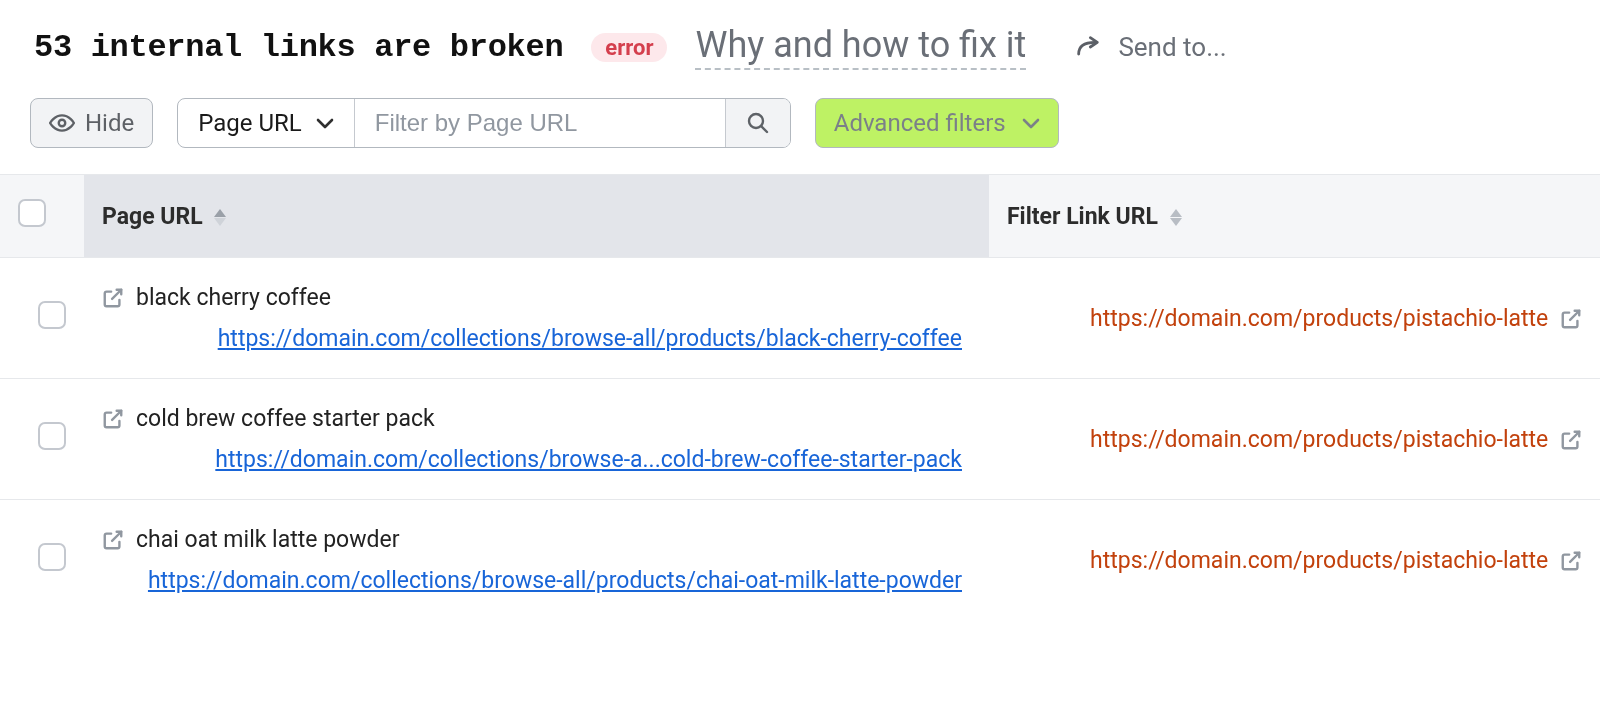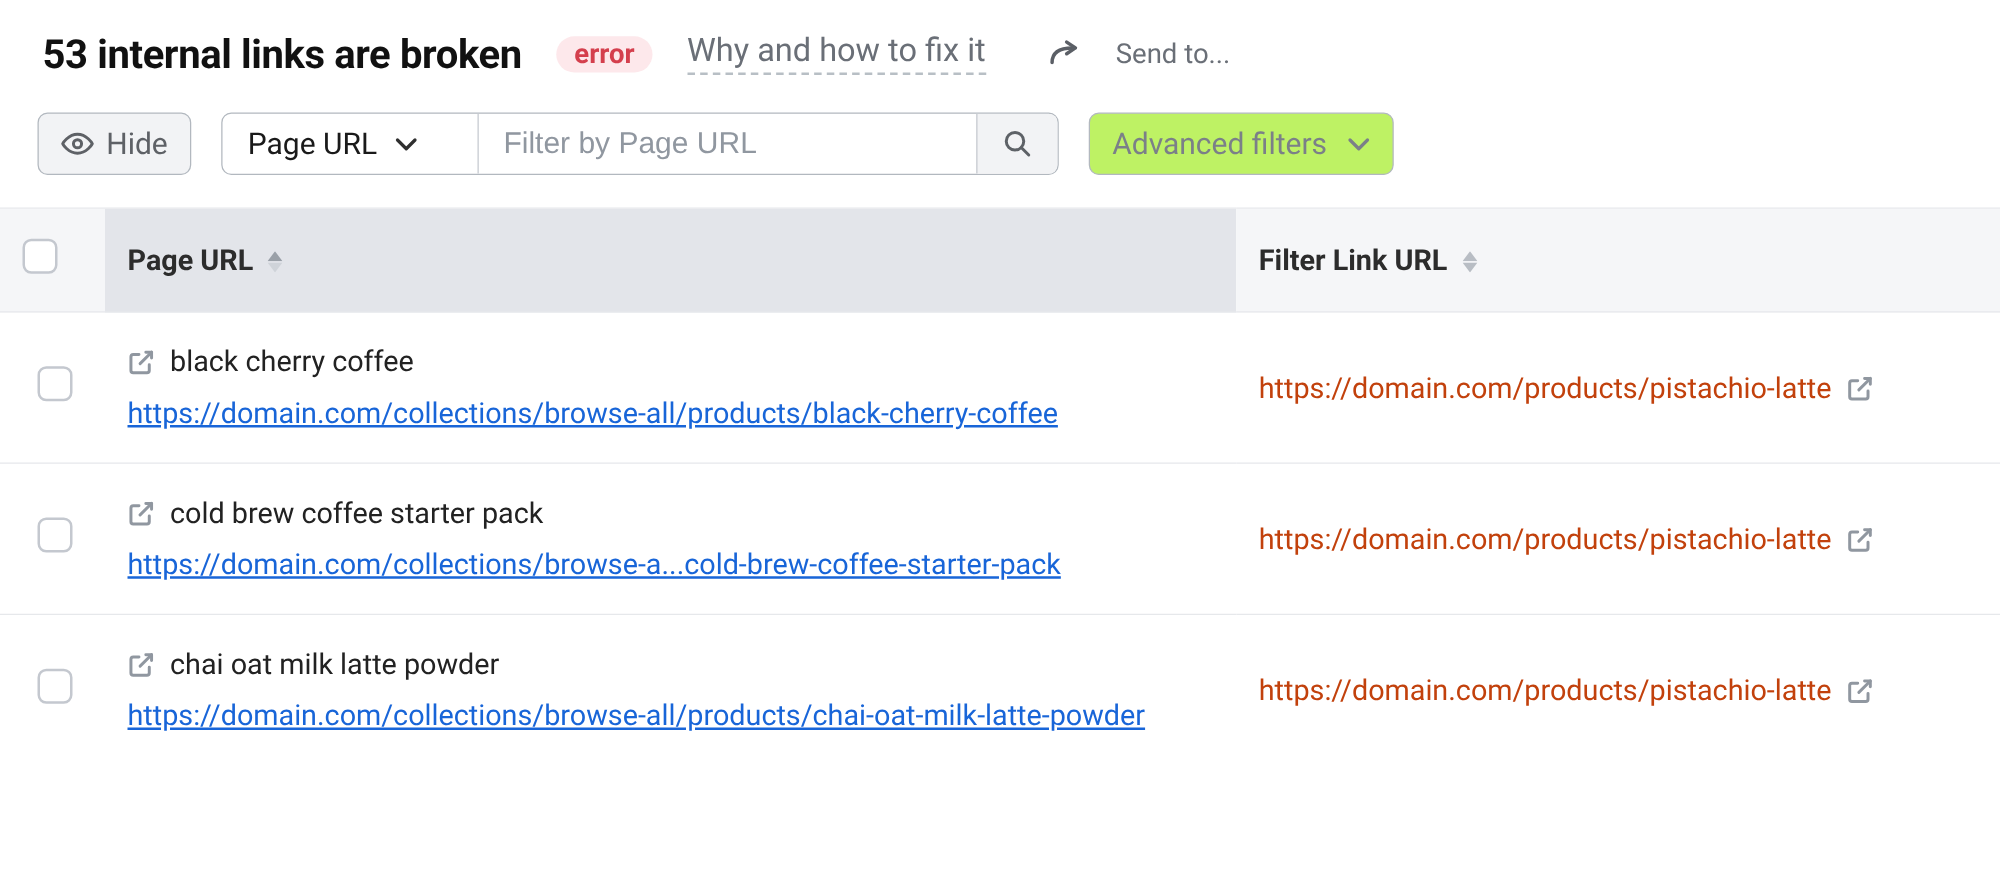--- a/index.html
+++ b/index.html
@@ -14,44 +14,45 @@
       display: flex;
       align-items: center;
       gap: 28px;
       padding: 24px 34px 10px 34px;
     }
     .page-title {
       font-weight: 700;
       font-size: 32px;
       color: #111;
       letter-spacing: -0.3px;
+      font-family: Liberation Mono, monospace;
     }
     .badge-error {
       background: #fde8eb;
       color: #d43f4d;
       font-size: 22px;
       font-weight: 700;
       padding: 2px 14px;
       border-radius: 18px;
       display: inline-flex;
       align-items: center;
     }
     .help-link {
       color: #6a6f77;
-      font-size: 26px;
+      font-size: 36px;
       border-bottom: 2px dashed #b8bfc5;
       padding-bottom: 2px;
       cursor: pointer;
     }
     .send-to {
       display: inline-flex;
       align-items: center;
-      gap: 28px;
+      gap: 16px;
       color: #6a6f77;
-      font-size: 22px;
+      font-size: 26px;
       cursor: pointer;
       margin-left: 20px;
     }
 
     .toolbar {
       display: flex;
       align-items: center;
       gap: 24px;
       padding: 18px 30px 26px 30px;
     }
@@ -76,21 +77,21 @@
       border-radius: 8px;
       overflow: hidden;
       background: #fff;
     }
     .input-group .seg {
       display: flex;
       align-items: center;
       padding: 10px 20px;
       font-size: 24px;
     }
-    .input-group .seg + .seg { border-left: 1.5px solid #c5c9cf; margin-left: 28px; }
+    .input-group .seg + .seg { border-left: 1.5px solid #c5c9cf; }
     .input-group input {
       border: 0;
       outline: none;
       font-size: 24px;
       color: #333;
       min-width: 330px;
       background: transparent;
     }
     .input-group input::placeholder { color: #9097a0; }
     .seg-search { background: #f2f3f5; padding-left:18px; padding-right:18px; }
@@ -111,21 +112,21 @@
     .th-check { width: 84px; padding-left: 30px; }
     .th-url { width: 905px; }
     .th-broken { }
     .sort-arrows {
       display: inline-flex;
       flex-direction: column;
       vertical-align: middle;
       margin-left: 6px;
       gap: 1px;
     }
-    .tr { border-top: 1px solid #e6e8eb; }
+    .tr { border-top: 1px solid #e6e8eb; text-align: right; }
     .td { padding: 26px 18px; vertical-align: middle; font-size: 23px; color:#222; }
     .td-check { width: 84px; padding-left: 30px; vertical-align: middle; }
     .checkbox {
       width: 28px; height: 28px;
       border: 2px solid #c4c8cf;
       border-radius: 7px;
       background: #fff;
       display: inline-block;
       cursor: pointer;
     }

